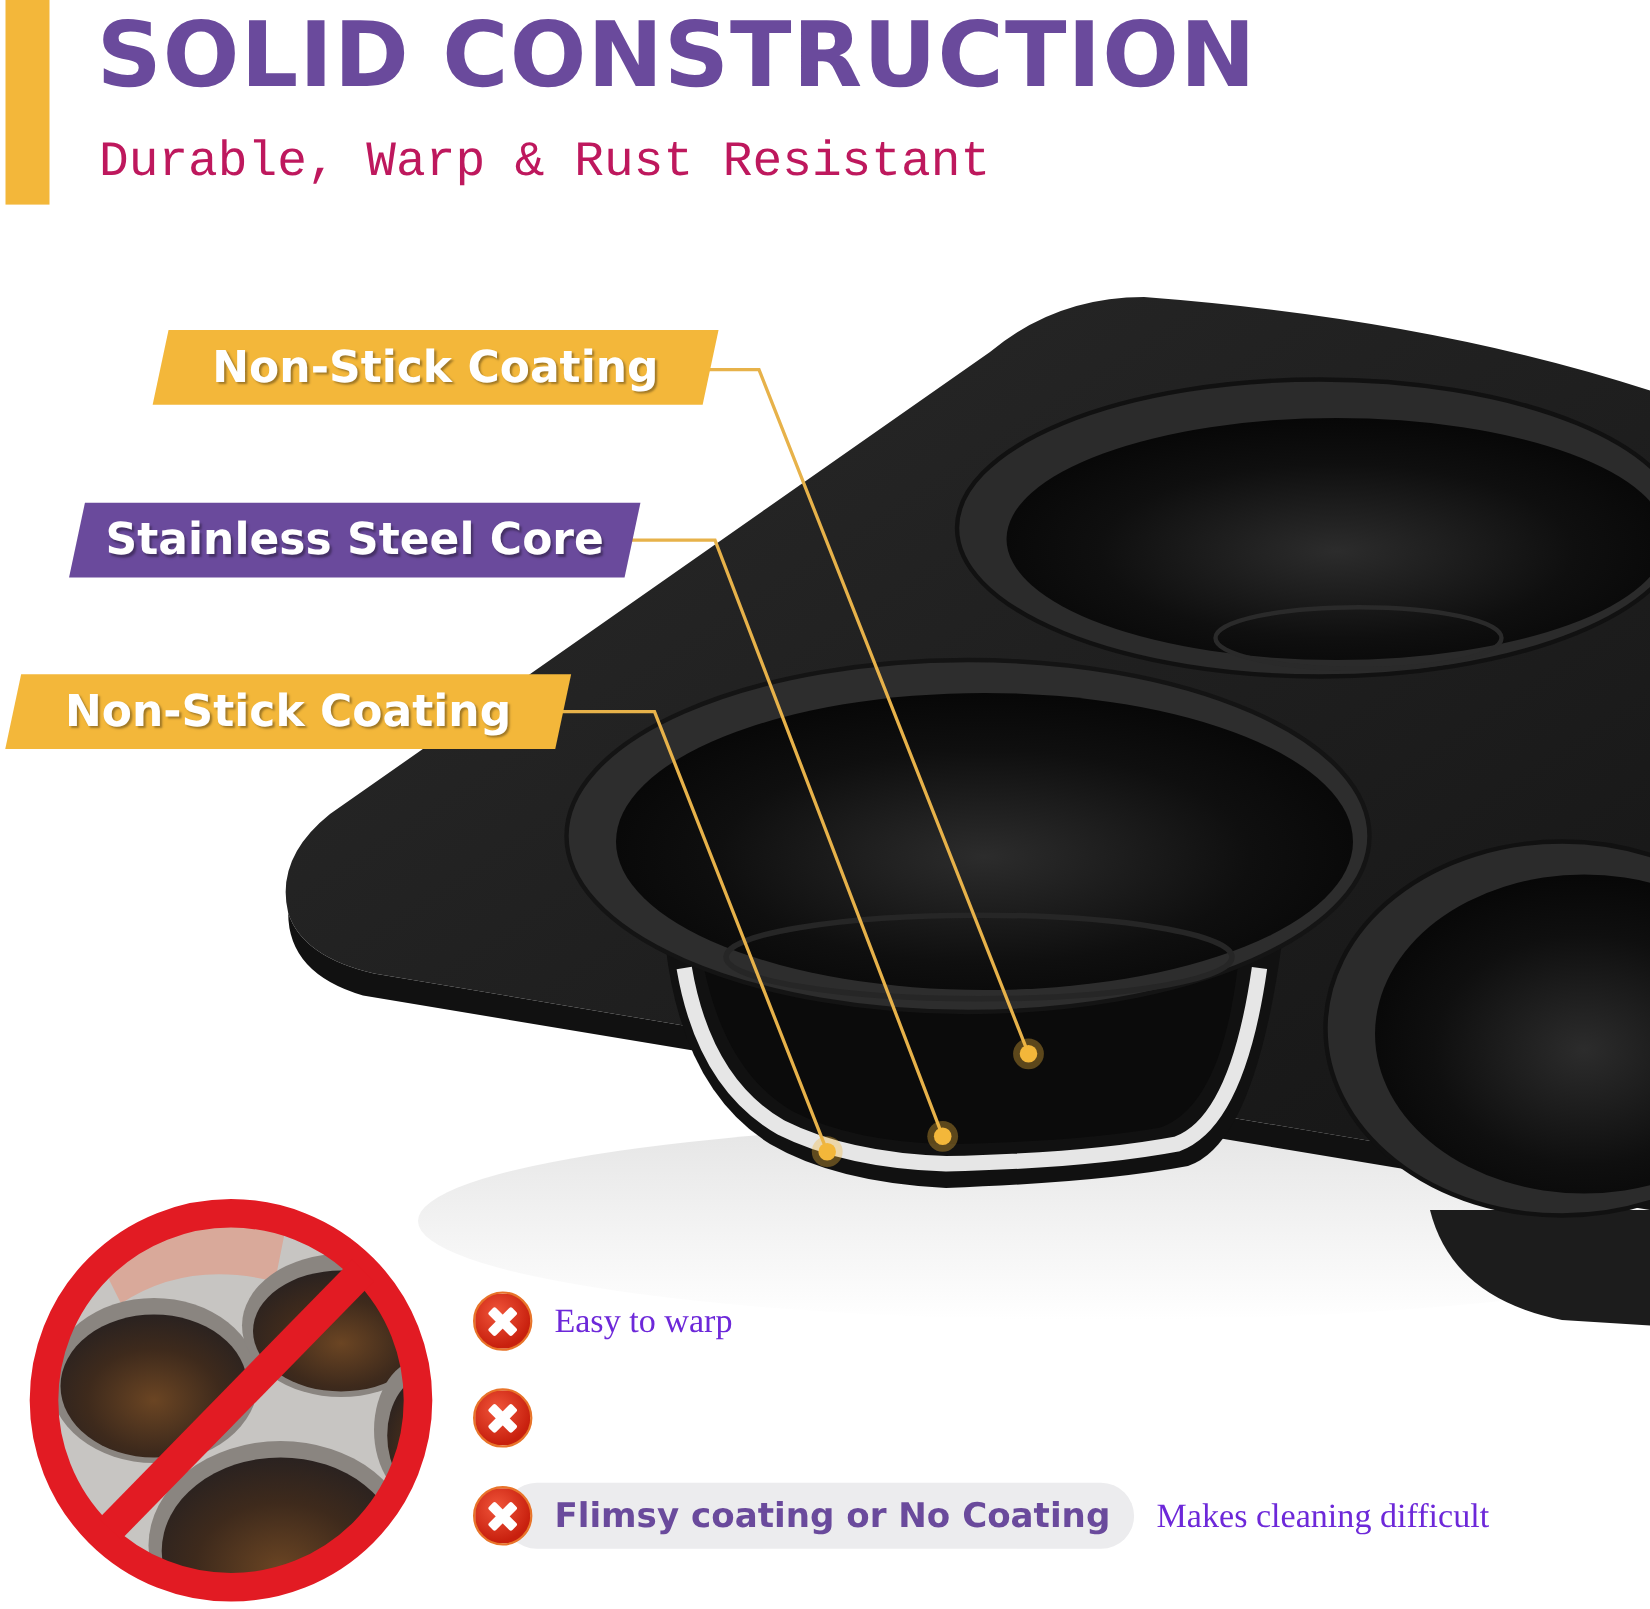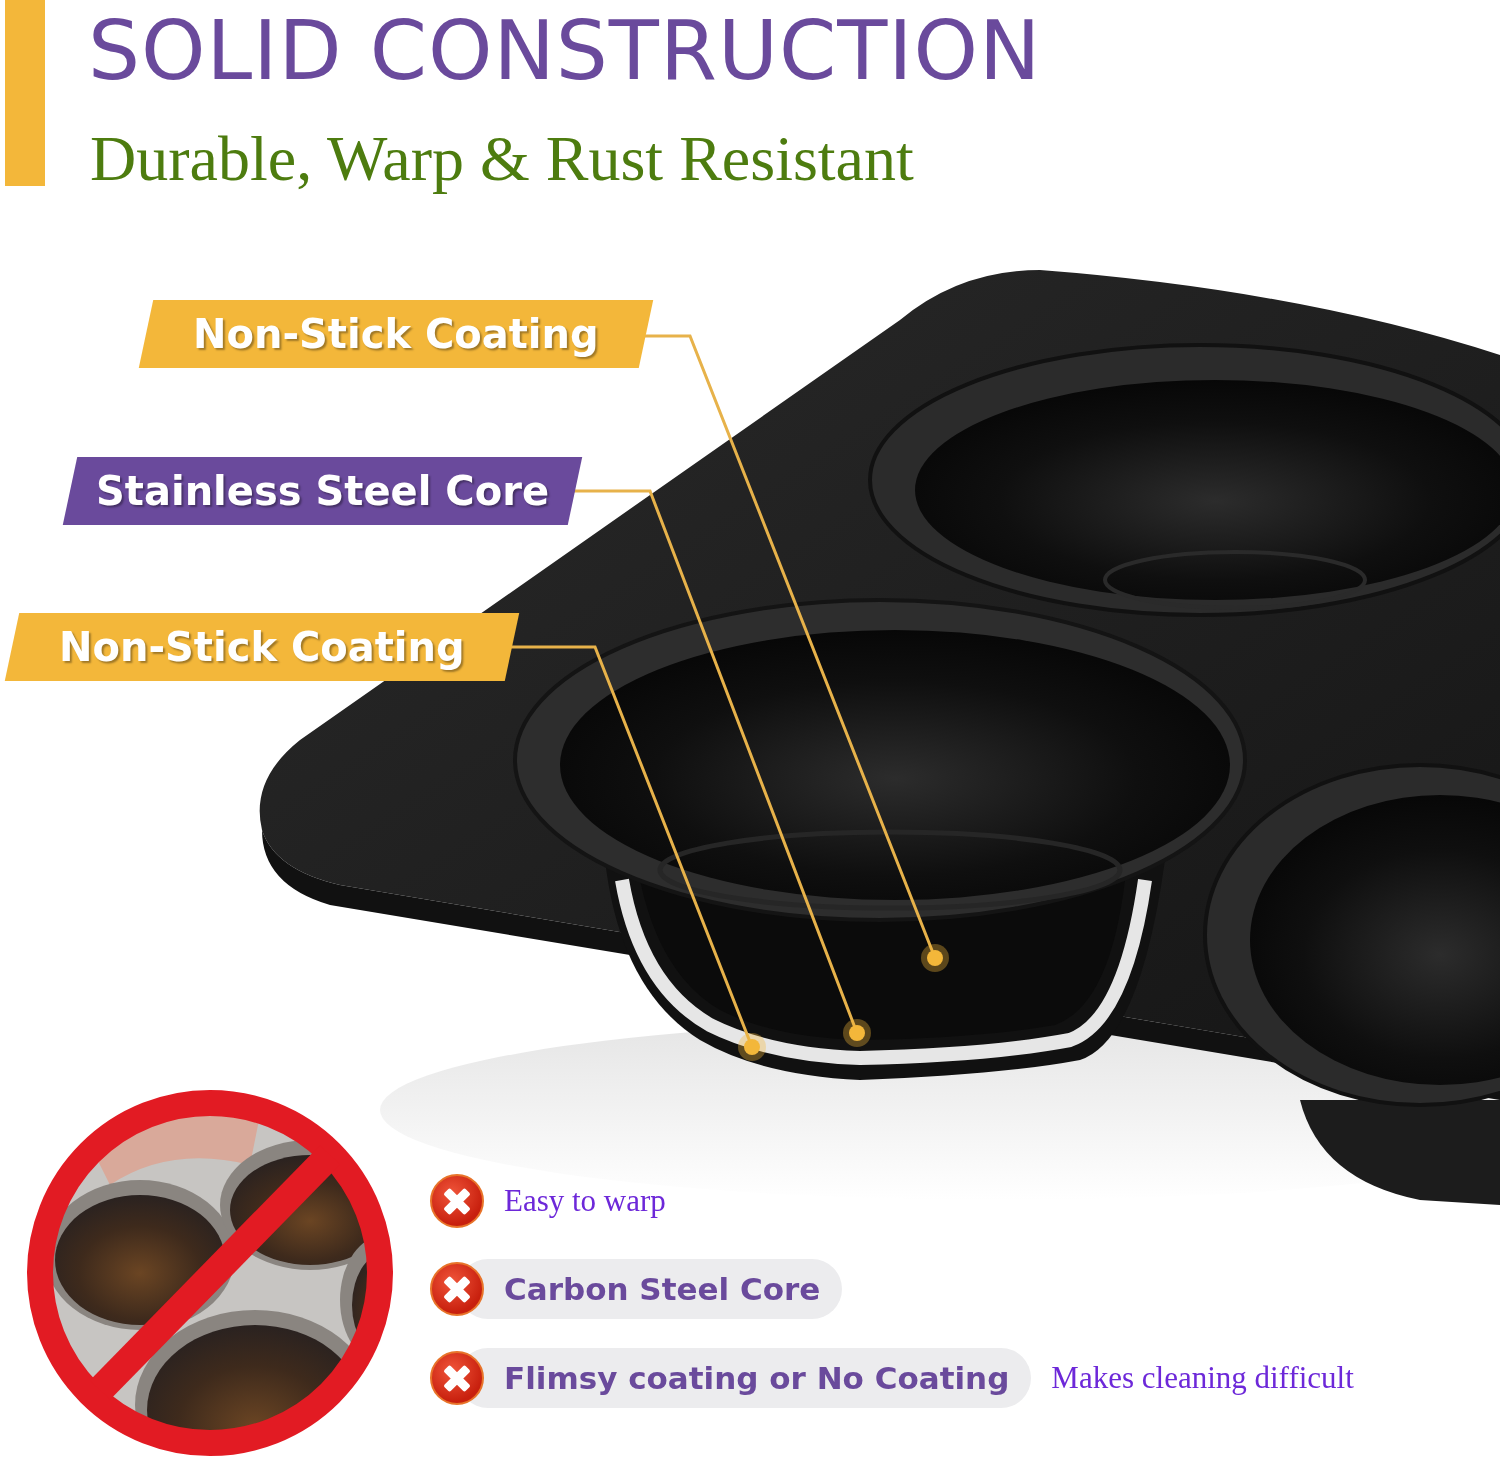--- a/index.html
+++ b/index.html
@@ -1,23 +1,23 @@
 <!DOCTYPE html>
 <html><head>
 <meta charset="utf-8">
 <style>
   * { box-sizing: border-box; margin: 0; padding: 0; }
   html, body { width: 1500px; height: 1463px; background: #ffffff; overflow: hidden; }
   body { position: relative; font-family: "Liberation Sans", sans-serif; }
 
   .accent-bar { position: absolute; left: 5px; top: 0; width: 40px; height: 186px; background: #f3b73a; }
-  .title { position: absolute; left: 88px; top: 6px; font-family: "DejaVu Sans", sans-serif; font-weight: normal;
+  .title { position: absolute; left: 88px; top: 6px; font-family: "DejaVu Sans", sans-serif; font-weight: bold;
            font-size: 82px; letter-spacing: 1px; color: #6a4a9c; white-space: nowrap; line-height: 1.1; }
-  .subtitle { position: absolute; left: 90px; top: 122px; font-family: Liberation Serif, serif; font-weight: normal;
-              font-size: 64px; color: #4d7c0f; white-space: nowrap; }
+  .subtitle { position: absolute; left: 90px; top: 122px; font-family: Liberation Mono, monospace; font-weight: normal;
+              font-size: 45px; color: #be185d; white-space: nowrap; }
 
   .pan-svg { position: absolute; left: 0; top: 0; width: 1500px; height: 1463px; }
 
   .label-tag { position: absolute; height: 68px; display: flex; align-items: center; justify-content: center;
                font-family: "DejaVu Sans", sans-serif; font-weight: bold; font-size: 40px; color: #fff;
                text-shadow: 2px 2px 2px rgba(0,0,0,0.35); white-space: nowrap;
                transform: skewX(-12deg); }
   .label-tag span { display: inline-block; transform: skewX(12deg); }
   .tag-yellow { background: #f3b73a; }
   .tag-purple { background: #6a4a9c; }
@@ -135,20 +135,19 @@
   <line x1="80" y1="305" x2="310" y2="70" stroke="#e21b23" stroke-width="28"></line>
 </svg>
 
 <div class="compare-list">
   <div class="compare-row" style="top:0px;">
     <div class="x-icon"></div>
     <div class="note">Easy to warp</div>
   </div>
   <div class="compare-row" style="top:88px;">
     <div class="x-icon"></div>
-    <div class="pill">Carbon Steel Core</div>
   </div>
   <div class="compare-row" style="top:177px;text-align:center;">
     <div class="x-icon"></div>
     <div class="pill">Flimsy coating or No Coating</div>
     <div class="note">Makes cleaning difficult</div>
   </div>
 </div>
 
 </body></html>

